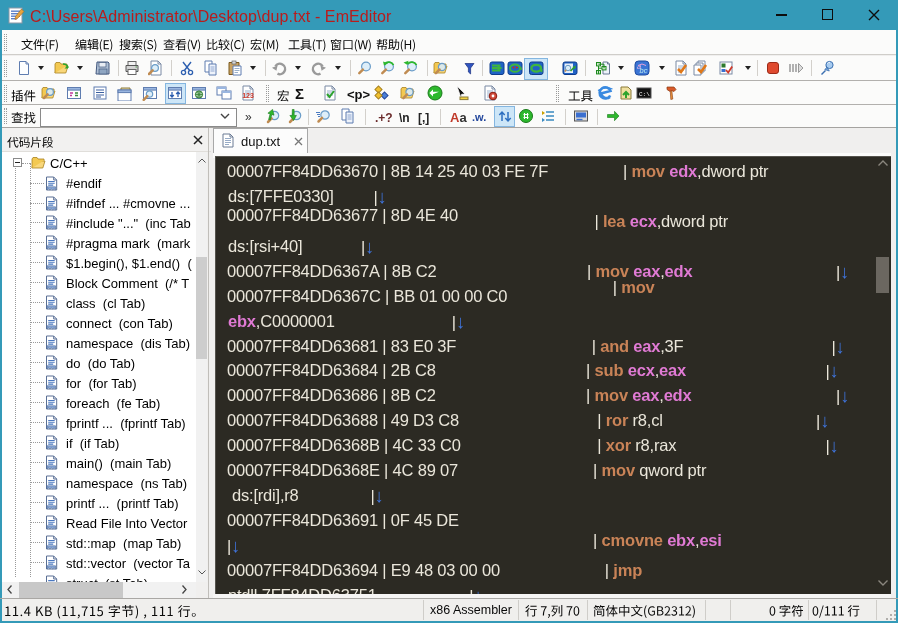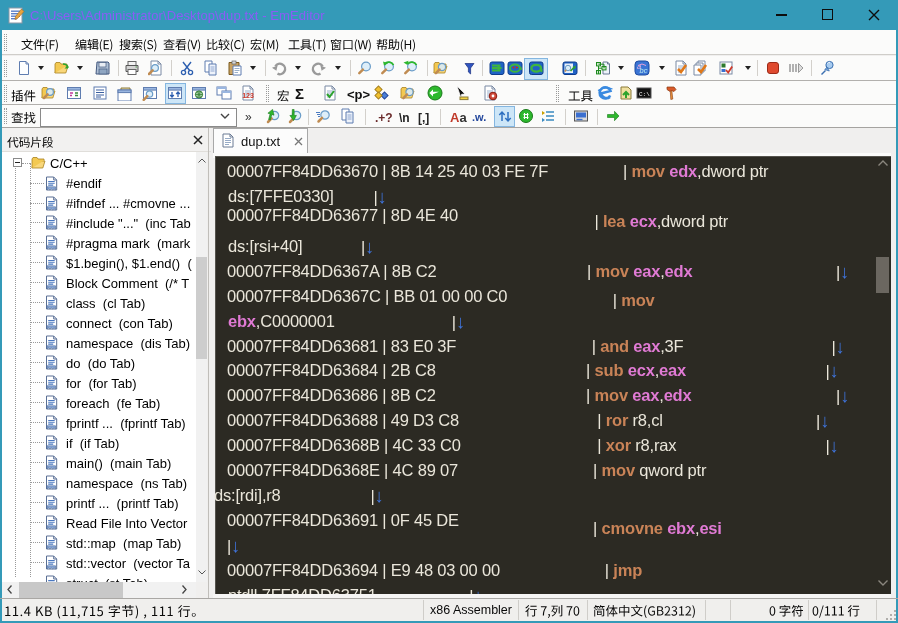--- a/index.html
+++ b/index.html
@@ -22,21 +22,21 @@
 <div class="abs" style="left:896px;top:30px;width:2px;height:593px;background:#349ab8"></div>
 <div class="abs" style="left:0;top:621px;width:898px;height:2px;background:#349ab8"></div>
 <div class="ic" style="left:8px;top:7px"><svg width="17" height="17">
 <rect x="1" y="1" width="13" height="15" fill="#fff" stroke="#8a97a5"></rect>
 <rect x="3" y="3.5" width="9" height="1.4" fill="#5b80c8"></rect>
       <rect x="3" y="6" width="9" height="1.4" fill="#5b80c8"></rect>
 <rect x="3" y="8.5" width="9" height="1.4" fill="#5b80c8"></rect>
       <rect x="3" y="11" width="6" height="1.4" fill="#5b80c8"></rect>
 <polygon points="13.5,2 16,4.5 9.5,11.5 7,12.5 7.5,9.5" fill="#e8a33d" stroke="#9a6a20" stroke-width="0.6"></polygon>
 </svg></div>
-<div class="abs" style="left:30px;top:8px;font-size:13px;color:#8b5cf6;letter-spacing:0.1px">C:\Users\Administrator\Desktop\dup.txt - EmEditor</div>
+<div class="abs" style="left:30px;top:8px;font-size:16px;color:#b91c1c;letter-spacing:0.1px">C:\Users\Administrator\Desktop\dup.txt - EmEditor</div>
 <div class="abs" style="left:776px;top:14px;width:11px;height:1.5px;background:#0d0d0d"></div>
 <div class="abs" style="left:822px;top:9px;width:11px;height:11px;border:1.4px solid #0d0d0d"></div>
 <div class="ic" style="left:868px;top:9px"><svg width="12" height="12">
 <path d="M1 1 L11 11 M11 1 L1 11" stroke="#0d0d0d" stroke-width="1.4"></path>
     </svg></div>
 <div class="abs" style="left:2px;top:30px;width:894px;height:25px;background:#fbfbfa;border-bottom:1px solid #cfcdc9"></div>
 <div class="grip" style="left:4px;top:34px;height:17px"></div>
 <div style="position:absolute;left:21px;top:35.5px;line-height:0"><svg width="37.6" height="17.1" viewBox="0 0 37.6 17.1">
       <path fill="#0a0a0a" d="M5.2 3.1C5.5 3.7 5.9 4.6 6.1 5.1L7.1 4.7C6.9 4.2 6.5 3.4 6.1 2.8ZM0.6 5.1V6H2.5C3.2 7.8 4.2 9.4 5.5 10.7C4.1 11.9 2.5 12.7 0.4 13.3C0.6 13.5 0.9 13.9 1 14.1C3 13.5 4.7 12.6 6.1 11.4C7.5 12.6 9.2 13.5 11.2 14.1C11.3 13.8 11.6 13.4 11.8 13.2C9.8 12.7 8.2 11.9 6.8 10.7C8.1 9.5 9 7.9 9.7 6H11.6V5.1ZM6.1 10.1C5 8.9 4.1 7.5 3.5 6H8.7C8.1 7.6 7.2 9 6.1 10.1Z M15.7 9V9.9H19.2V14.2H20.1V9.9H23.5V9H20.1V6.3H22.9V5.4H20.1V3.1H19.2V5.4H17.6C17.7 4.9 17.9 4.3 18 3.7L17.1 3.5C16.8 5.1 16.3 6.7 15.6 7.7C15.8 7.8 16.2 8.1 16.4 8.2C16.7 7.7 17 7 17.3 6.3H19.2V9ZM15.1 3C14.5 4.8 13.4 6.6 12.2 7.8C12.4 8.1 12.7 8.5 12.8 8.7C13.2 8.3 13.5 7.8 13.9 7.3V14.1H14.8V5.9C15.2 5 15.6 4.1 16 3.2Z M26.6 15.6 27.3 15.3C26.2 13.5 25.7 11.5 25.7 9.4C25.7 7.3 26.2 5.3 27.3 3.5L26.6 3.2C25.5 5 24.8 7 24.8 9.4C24.8 11.8 25.5 13.7 26.6 15.6Z M28.7 13.2H29.8V9.2H33.2V8.2H29.8V5.2H33.9V4.2H28.7Z M35.1 15.6C36.2 13.7 36.9 11.8 36.9 9.4C36.9 7 36.2 5 35.1 3.2L34.4 3.5C35.4 5.3 35.9 7.3 35.9 9.4C35.9 11.5 35.4 13.5 34.4 15.3Z"></path>
     </svg></div>
@@ -630,44 +630,44 @@
 <div class="ed" style="left:228px;top:183.9px;line-height:25px">ds:[7FFE0330]</div>
 <div class="ed" style="left:373.5px;top:183.9px;line-height:25px">|<span class="a">↓</span></div>
 <div class="ed" style="left:227px;top:203px;line-height:25px">00007FF84DD63677 | 8D 4E 40</div>
 <div class="ed" style="left:594.5px;top:208.9px;line-height:25px">| <span class="k">lea</span> <span class="r">ecx</span>,dword ptr</div>
 <div class="ed" style="left:228px;top:233.8px;line-height:25px">ds:[rsi+40]</div>
 <div class="ed" style="left:361px;top:233.8px;line-height:25px">|<span class="a">↓</span></div>
 <div class="ed" style="left:227px;top:258.7px;line-height:25px">00007FF84DD6367A | 8B C2</div>
 <div class="ed" style="left:587px;top:258.7px;line-height:25px">| <span class="k">mov</span> <span class="r">eax</span>,<span class="r">edx</span></div>
 <div class="ed" style="left:836px;top:258.7px;line-height:25px">|<span class="a">↓</span></div>
 <div class="ed" style="left:227px;top:283.6px;line-height:25px">00007FF84DD6367C | BB 01 00 00 C0</div>
-<div class="ed" style="left:612.7px;top:288px;line-height:25px">| <span class="k">mov</span></div>
+<div class="ed" style="left:612.7px;top:275px;line-height:25px">| <span class="k">mov</span></div>
 <div class="ed" style="left:228px;top:308.6px;line-height:25px"><span class="r">ebx</span>,C0000001</div>
 <div class="ed" style="left:451.8px;top:308.6px;line-height:25px">|<span class="a">↓</span></div>
 <div class="ed" style="left:227px;top:333.5px;line-height:25px">00007FF84DD63681 | 83 E0 3F</div>
 <div class="ed" style="left:591.7px;top:333.5px;line-height:25px">| <span class="k">and</span> <span class="r">eax</span>,3F</div>
 <div class="ed" style="left:831.5px;top:333.5px;line-height:25px">|<span class="a">↓</span></div>
 <div class="ed" style="left:227px;top:358.4px;line-height:25px">00007FF84DD63684 | 2B C8</div>
 <div class="ed" style="left:586.1px;top:358.4px;line-height:25px">| <span class="k">sub</span> <span class="r">ecx</span>,<span class="r">eax</span></div>
 <div class="ed" style="left:825.4px;top:358.4px;line-height:25px">|<span class="a">↓</span></div>
 <div class="ed" style="left:227px;top:383.4px;line-height:25px">00007FF84DD63686 | 8B C2</div>
 <div class="ed" style="left:586.1px;top:383.4px;line-height:25px">| <span class="k">mov</span> <span class="r">eax</span>,<span class="r">edx</span></div>
 <div class="ed" style="left:836.1px;top:383.4px;line-height:25px">|<span class="a">↓</span></div>
 <div class="ed" style="left:227px;top:408.3px;line-height:25px">00007FF84DD63688 | 49 D3 C8</div>
 <div class="ed" style="left:597.3px;top:408.3px;line-height:25px">| <span class="k">ror</span> r8,cl</div>
 <div class="ed" style="left:816.1px;top:408.3px;line-height:25px">|<span class="a">↓</span></div>
 <div class="ed" style="left:227px;top:433.2px;line-height:25px">00007FF84DD6368B | 4C 33 C0</div>
 <div class="ed" style="left:597.3px;top:433.2px;line-height:25px">| <span class="k">xor</span> r8,rax</div>
 <div class="ed" style="left:825.4px;top:433.2px;line-height:25px">|<span class="a">↓</span></div>
 <div class="ed" style="left:227px;top:458.2px;line-height:25px">00007FF84DD6368E | 4C 89 07</div>
 <div class="ed" style="left:593.1px;top:458.2px;line-height:25px">| <span class="k">mov</span> qword ptr</div>
-<div class="ed" style="left:214px;top:483.1px;line-height:25px">ds:[rdi],r8</div>
+<div class="ed" style="left:232px;top:483.1px;line-height:25px">ds:[rdi],r8</div>
 <div class="ed" style="left:370.5px;top:483.1px;line-height:25px">|<span class="a">↓</span></div>
 <div class="ed" style="left:227px;top:508.0px;line-height:25px">00007FF84DD63691 | 0F 45 DE</div>
-<div class="ed" style="left:593.1px;top:516px;line-height:25px">| <span class="k">cmovne</span> <span class="r">ebx</span>,<span class="r">esi</span></div>
+<div class="ed" style="left:593.1px;top:528px;line-height:25px">| <span class="k">cmovne</span> <span class="r">ebx</span>,<span class="r">esi</span></div>
 <div class="ed" style="left:226.9px;top:533.0px;line-height:25px">|<span class="a">↓</span></div>
 <div class="ed" style="left:227px;top:557.9px;line-height:25px">00007FF84DD63694 | E9 48 03 00 00</div>
 <div class="ed" style="left:604.8px;top:557.9px;line-height:25px">| <span class="k">jmp</span></div>
 <div class="ed" style="left:228px;top:582.8px;line-height:25px">ntdll.7FF84DD63751</div>
 <div class="ed" style="left:469.3px;top:582.8px;line-height:25px">|<span class="a">↓</span></div>
 <div class="abs" style="left:213px;top:594px;width:678px;height:4px;background:#f6f5f4"></div>
 <div class="abs" style="left:875px;top:157px;width:15px;height:437px;background:#2c2a23"></div>
 <div class="ic" style="left:878px;top:160px"><svg width="10" height="6">
       <path d="M0.5 5.5 L5 1 L9.5 5.5" stroke="#8a877e" stroke-width="1.4" fill="none"></path>
     </svg></div>

